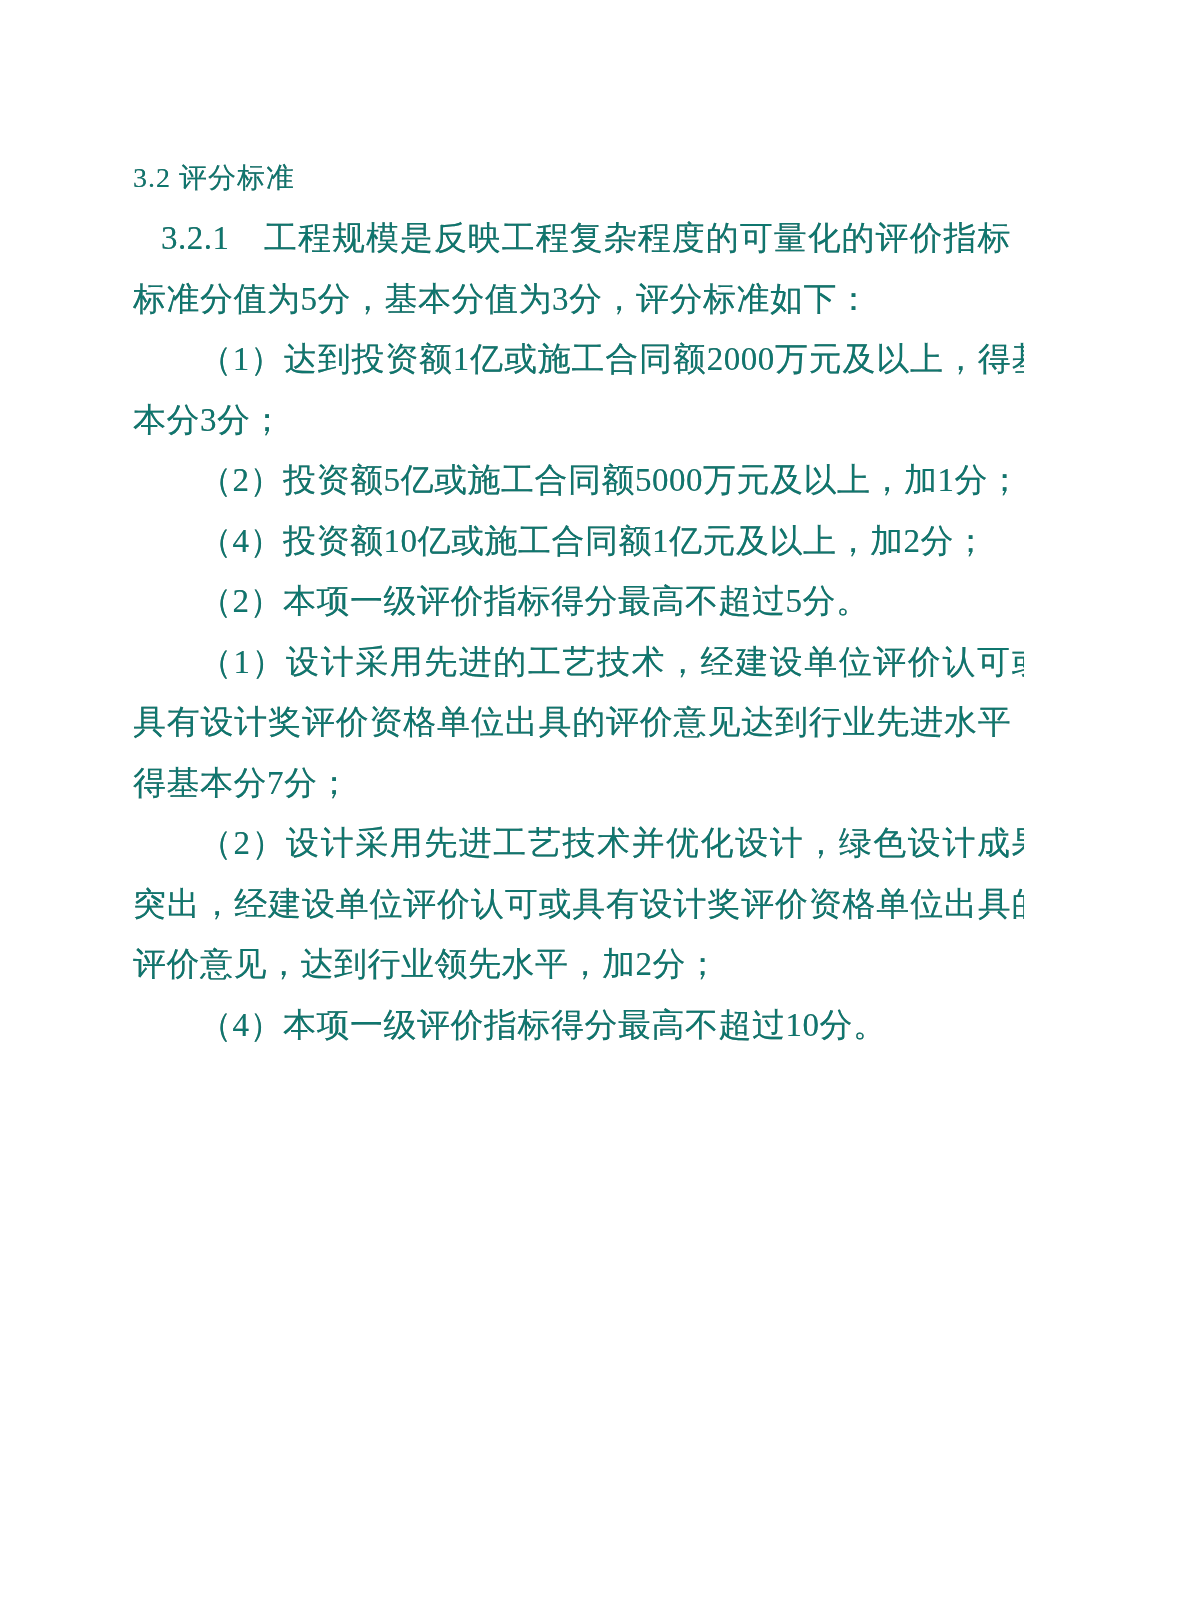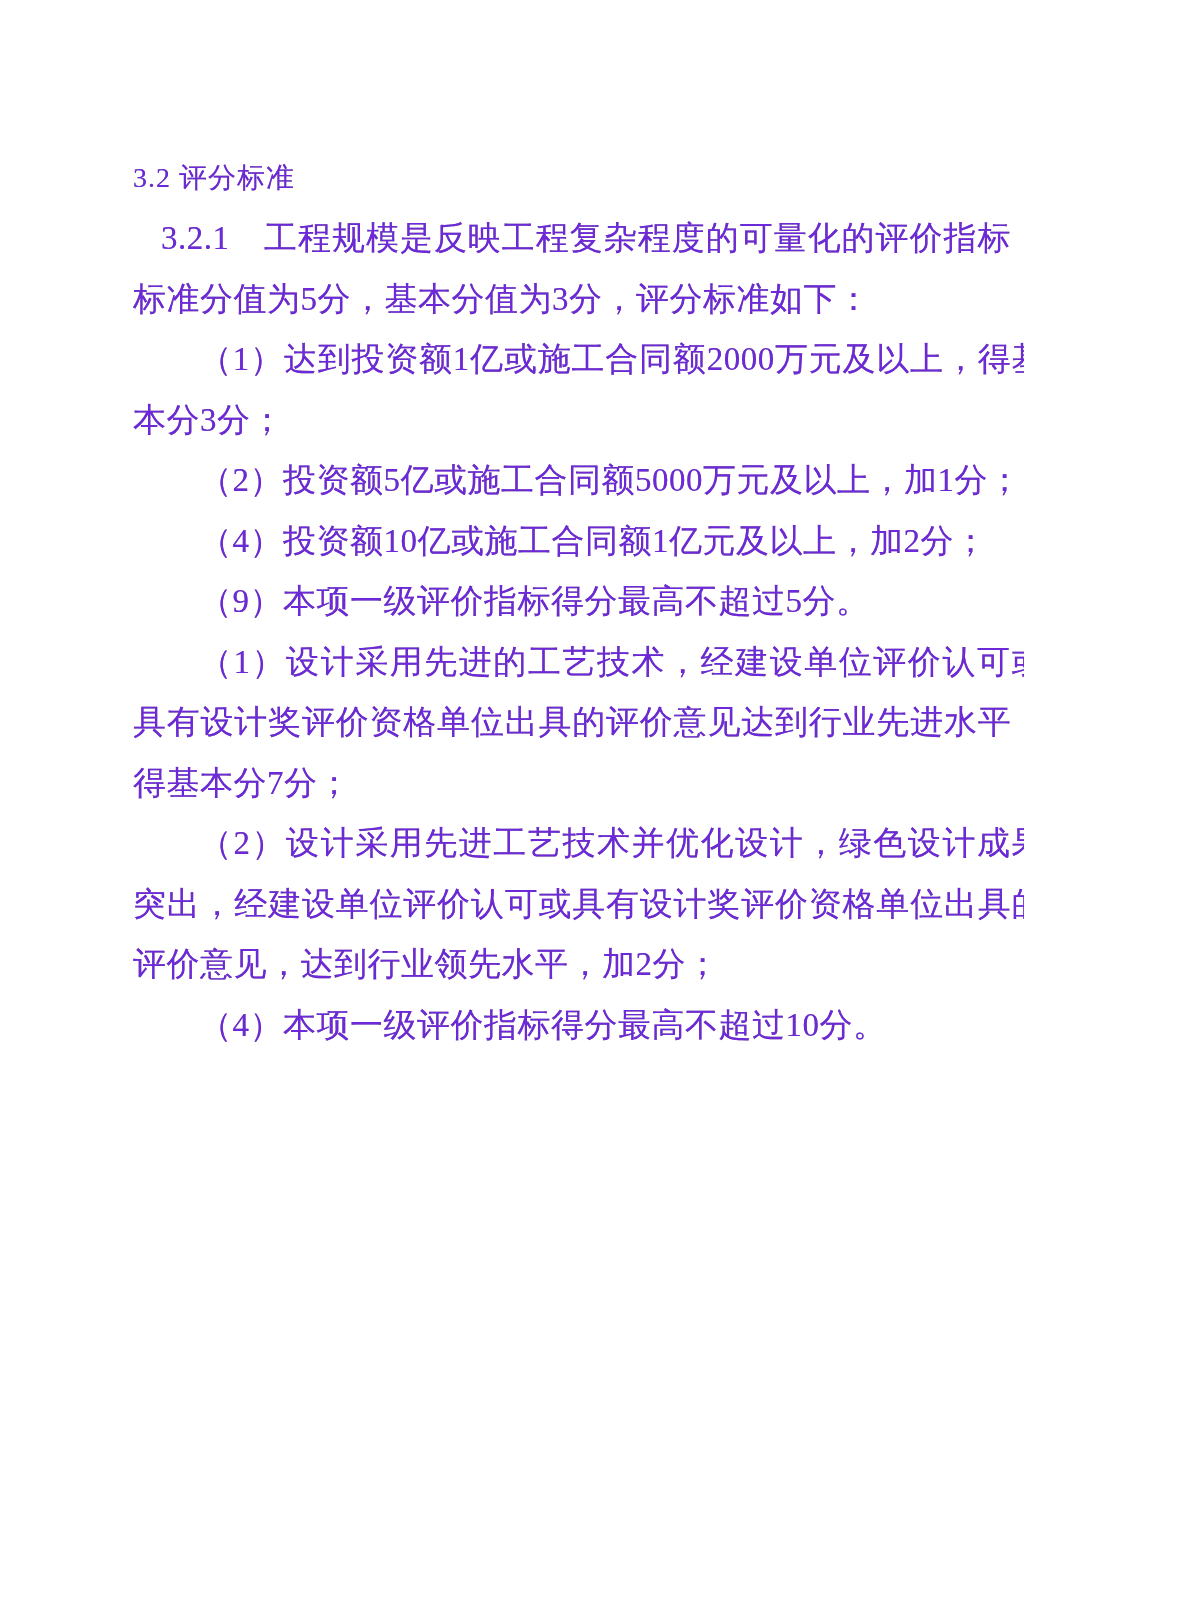--- a/index.html
+++ b/index.html
@@ -7,21 +7,21 @@
     padding: 0;
     background: #ffffff;
   }
   .page {
     position: relative;
     width: 1024px;
     height: 1600px;
     background: #ffffff;
     overflow: hidden;
     font-family: "Liberation Serif", "DejaVu Serif", serif;
-    color: #6d28d9;
+    color: #0f766e;
   }
   .content {
     position: absolute;
     left: 133px;
     top: 147px;
     width: 912px;
   }
   .heading {
     font-size: 28px;
     font-weight: normal;
@@ -55,21 +55,21 @@
     <h2 class="heading">3.2 评分标准</h2>
 
     <p class="para sub">3.2.1　工程规模是反映工程复杂程度的可量化的评价指标，标准分值为5分，基本分值为3分，评分标准如下：</p>
 
     <p class="para item">（1）达到投资额1亿或施工合同额2000万元及以上，得基本分3分；</p>
 
     <p class="para item">（2）投资额5亿或施工合同额5000万元及以上，加1分；</p>
 
     <p class="para item">（4）投资额10亿或施工合同额1亿元及以上，加2分；</p>
 
-    <p class="para item">（9）本项一级评价指标得分最高不超过5分。</p>
+    <p class="para item">（2）本项一级评价指标得分最高不超过5分。</p>
 
 
     <p class="para item">（1）设计采用先进的工艺技术，经建设单位评价认可或具有设计奖评价资格单位出具的评价意见达到行业先进水平，得基本分7分；</p>
 
     <p class="para item">（2）设计采用先进工艺技术并优化设计，绿色设计成果突出，经建设单位评价认可或具有设计奖评价资格单位出具的评价意见，达到行业领先水平，加2分；</p>
 
 
     <p class="para item">（4）本项一级评价指标得分最高不超过10分。</p>
 
   </div>

